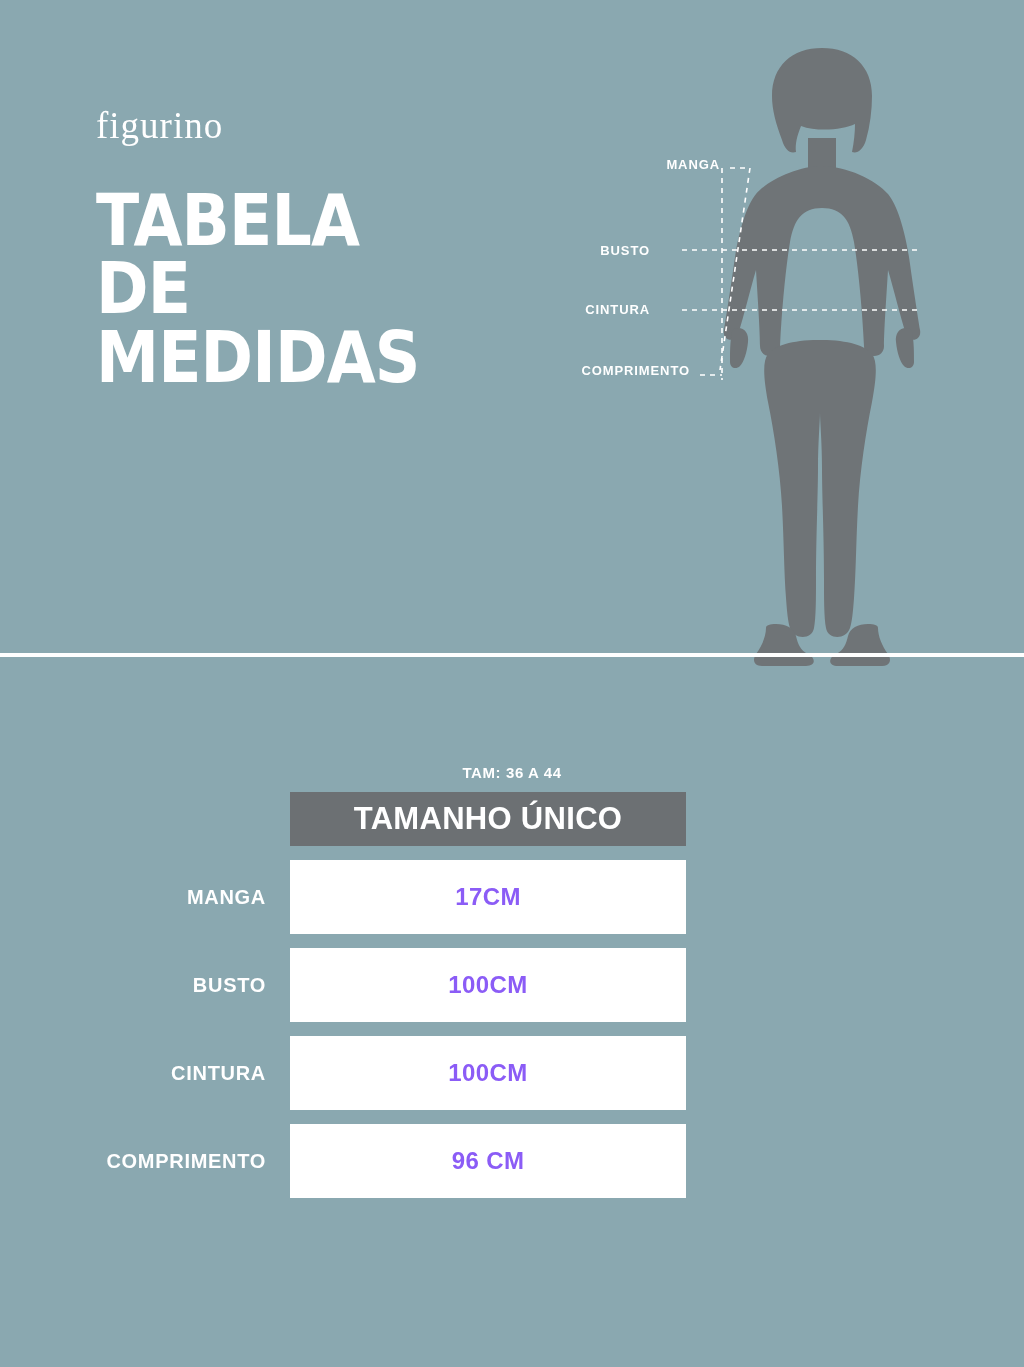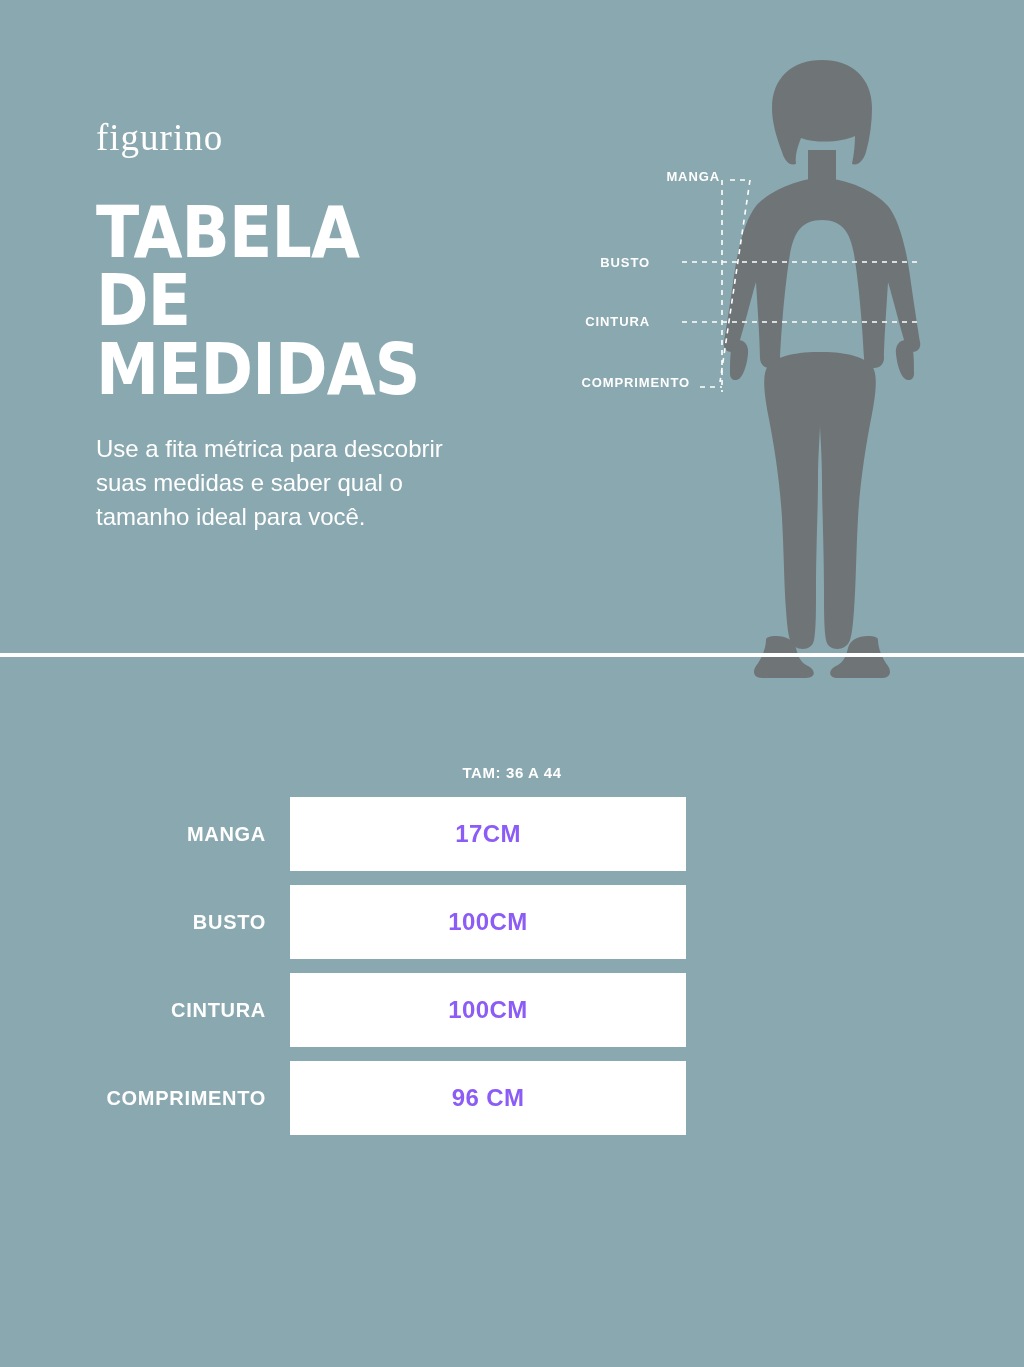--- a/index.html
+++ b/index.html
@@ -19,21 +19,21 @@
   .page {
     position: relative;
     width: 1024px;
     height: 1367px;
   }
 
   
   .top-section {
     position: absolute;
     left: 0;
-    top: 12px;
+    top: 0;
     width: 812px;
     height: 656px;
   }
 
   .brand {
     position: absolute;
     left: 96px;
     top: 104px;
     font-family: "Liberation Serif", serif;
     font-size: 37px;
@@ -180,21 +180,20 @@
 
   <div class="top-section">
 
     <div class="brand">figurino</div>
 
     <div class="headline">
       <span>TABELA</span>
       <span class="line2">DE MEDIDAS</span>
     </div>
 
-    <div class="subtext">Use a fita métrica para descobrir suas medidas e saber qual o tamanho ideal para você.</div>
 
     <div class="figure-wrap">
       <svg class="figure-svg" width="330" height="660" viewBox="0 0 330 660">
         <g fill="#6f7477">
 
           <path d="M112 56 c0 -30 20 -48 50 -48 c30 0 50 18 50 48 c0 14 -2 30 -6 44 c-3 10 -9 14 -14 12 c2 -10 3 -20 3 -28 c-12 6 -38 8 -54 2 c-4 10 -6 18 -5 26 c-6 2 -11 -2 -14 -12 c-6 -16 -10 -30 -10 -44 z"></path>
 
           <path d="M148 98 h28 v30 c0 10 -14 14 -14 14 c0 0 -14 -4 -14 -14 z"></path>
 
           <path d="M162 126 c24 0 54 14 66 28 c10 12 18 40 22 70 c4 28 8 54 10 66 c2 10 -10 14 -14 4 c-6 -18 -12 -44 -18 -64 c-2 32 -4 62 -4 76 c0 6 -4 10 -10 10 c-6 0 -10 -4 -10 -10 c-2 -40 -6 -80 -10 -104 c-4 -22 -12 -34 -32 -34 c-20 0 -28 12 -32 34 c-4 24 -8 64 -10 104 c0 6 -4 10 -10 10 c-6 0 -10 -4 -10 -10 c0 -14 -2 -44 -4 -76 c-6 20 -12 46 -18 64 c-4 10 -16 6 -14 -4 c2 -12 6 -38 10 -66 c4 -30 12 -58 22 -70 c12 -14 42 -28 66 -28 z"></path>
@@ -225,20 +224,21 @@
     <div class="measure-label lbl-cintura">CINTURA</div>
     <div class="measure-label lbl-comprimento">COMPRIMENTO</div>
 
   </div>
 
   <div class="divider"></div>
 
   <div class="size-note">TAM: 36 A 44</div>
 
   <div class="table-block">
+    <div class="table-head">TAMANHO ÚNICO</div>
 
     <div class="table-row">
       <span class="row-label">MANGA</span>
       <span class="row-value">17CM</span>
     </div>
 
     <div class="table-row">
       <span class="row-label">BUSTO</span>
       <span class="row-value">100CM</span>
     </div>

